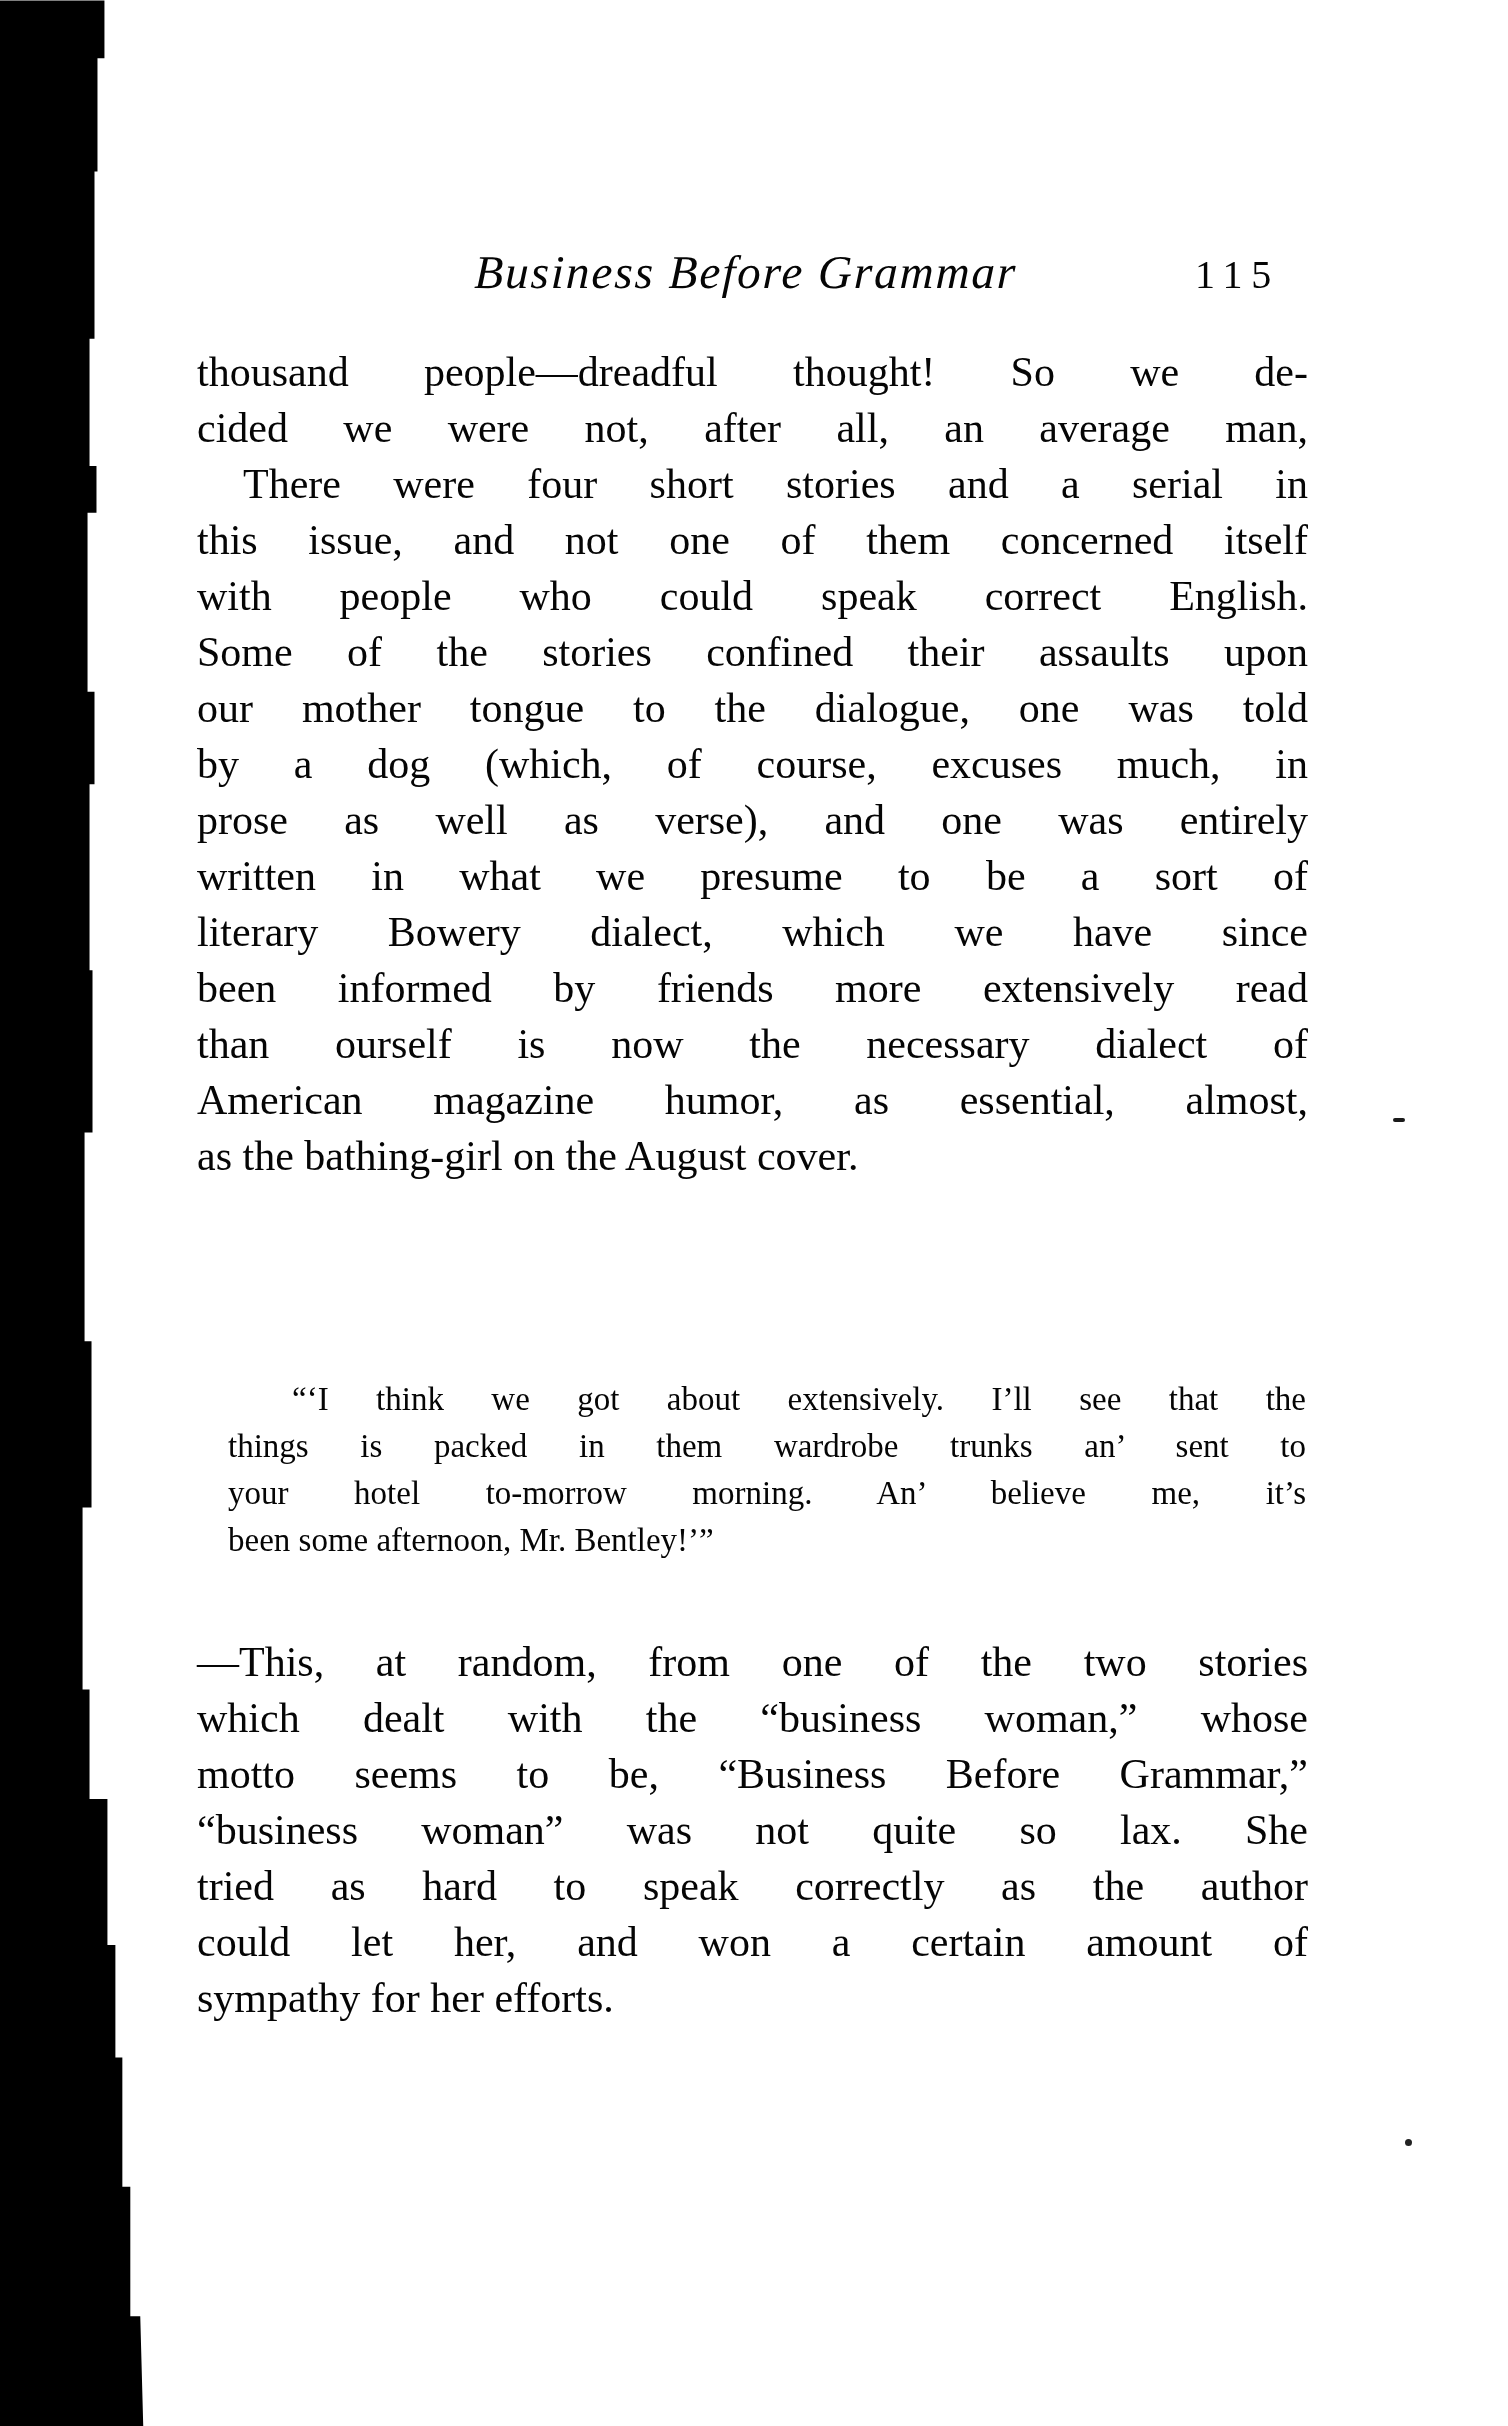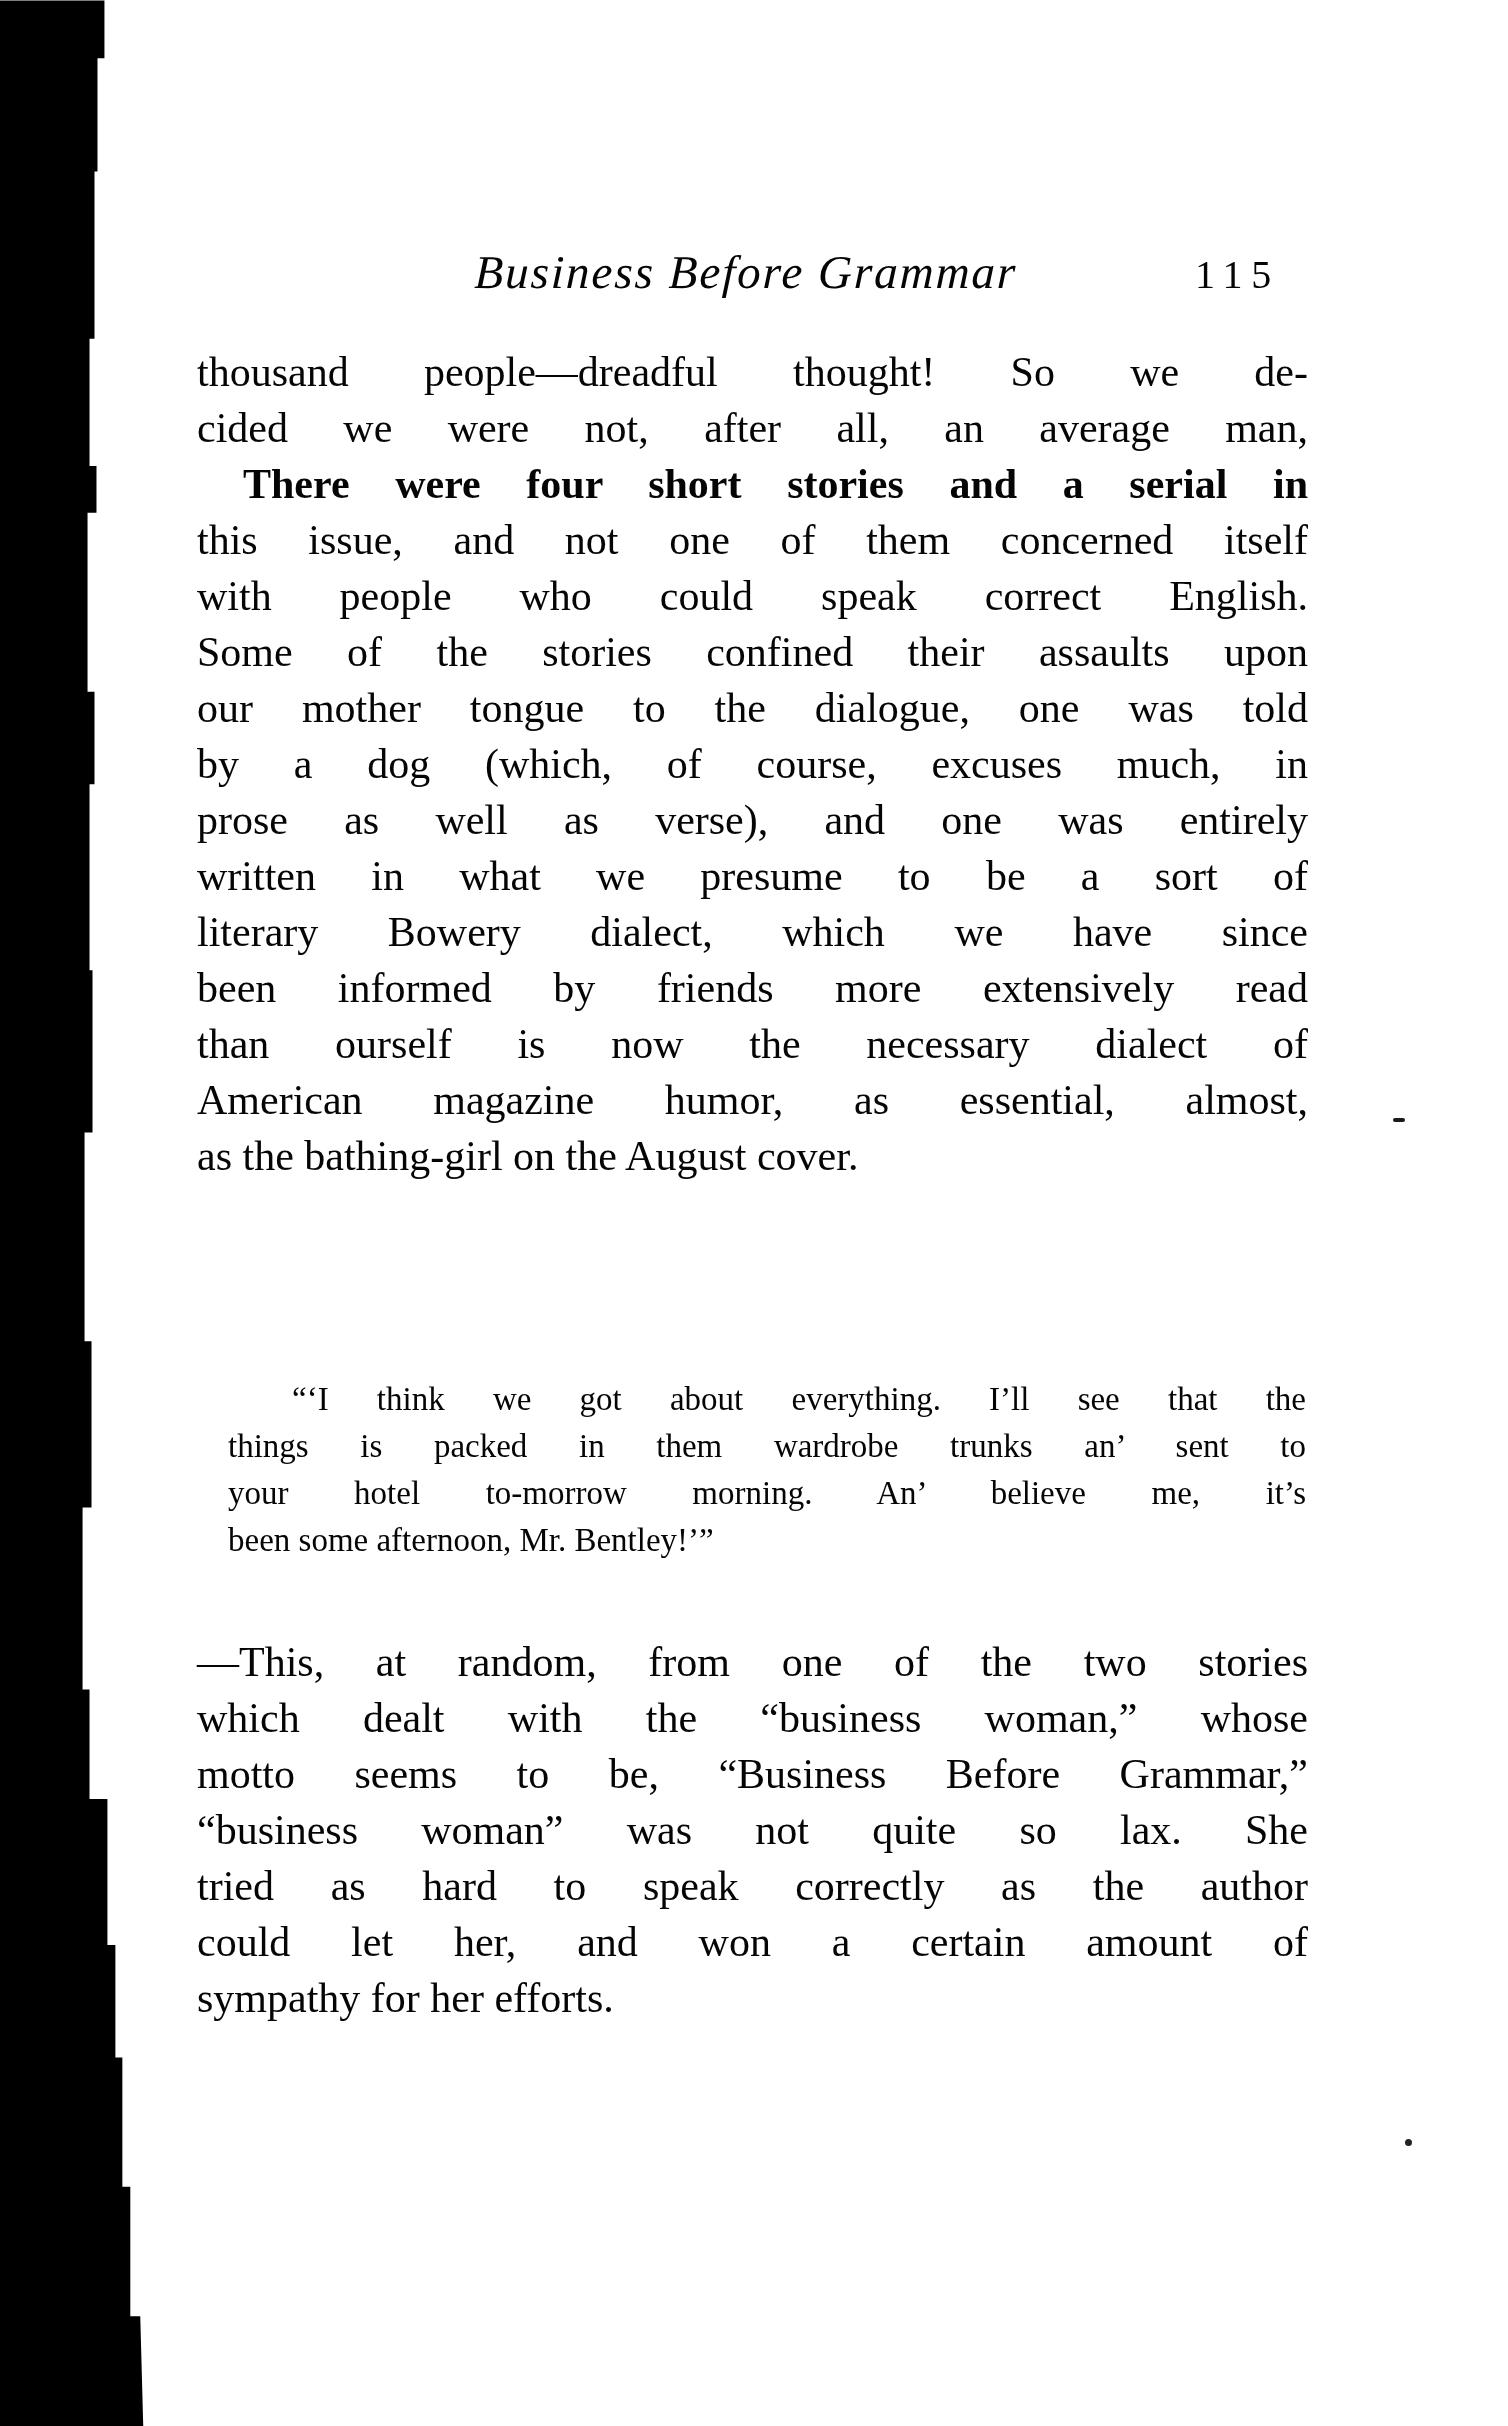--- a/index.html
+++ b/index.html
@@ -58,21 +58,21 @@
   #closing-text { top: 1634px; }
   .tline {
     text-align: justify;
     text-align-last: justify;
     white-space: normal;
     margin-left: 13px;
   }
   .tline.last {
     text-align-last: left;
   }
-  .tline.indent1 { text-indent: 46px; font-weight: bold; }
+  .tline.indent1 { text-indent: 46px; }
   
   .quoteblock {
     position: absolute;
     left: 215px;
     top: 1376px;
     width: 1091px;
     font-size: 33px;
     line-height: 47px;
   }
   .quoteblock .tline.qindent { text-indent: 64px; }
@@ -133,21 +133,21 @@
       <div class="tline">written in what we presume to be a sort of</div>
       <div class="tline">literary Bowery dialect, which we have since</div>
       <div class="tline">been informed by friends more extensively read</div>
       <div class="tline">than ourself is now the necessary dialect of</div>
       <div class="tline">American magazine humor, as essential, almost,</div>
       <div class="tline last">as the bathing-girl on the August cover.</div>
     </div>
   </div>
 
   <div class="quoteblock">
-    <div class="tline qindent">“‘I think we got about everything.  I’ll see that the</div>
+    <div class="tline qindent">“‘I think we got about extensively.  I’ll see that the</div>
     <div class="tline">things is packed in them wardrobe trunks an’ sent to</div>
     <div class="tline">your hotel to-morrow morning.  An’ believe me, it’s</div>
     <div class="tline last"><span>been </span><span class="em-inline">some</span><span> afternoon, Mr. Bentley!’”</span></div>
   </div>
 
   <div id="closing-text" class="bodyblock">
     <div class="tline">—This, at random, from one of the two stories</div>
     <div class="tline">which dealt with the “business woman,” whose</div>
     <div class="tline">motto seems to be, “Business Before Grammar,”</div>
     <div class="tline">“business woman” was not quite so lax.  She</div>

